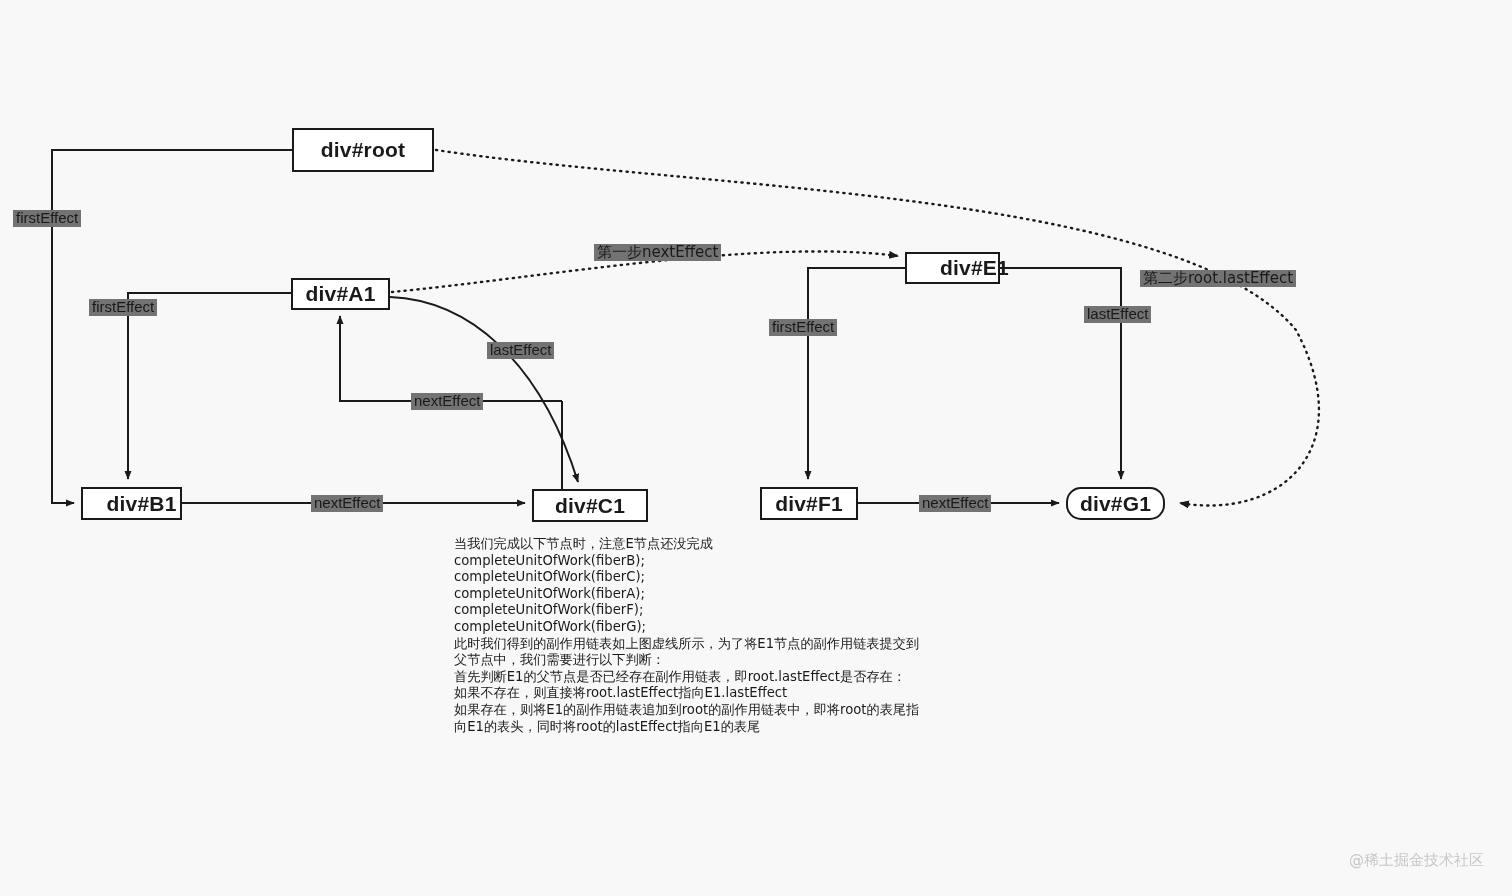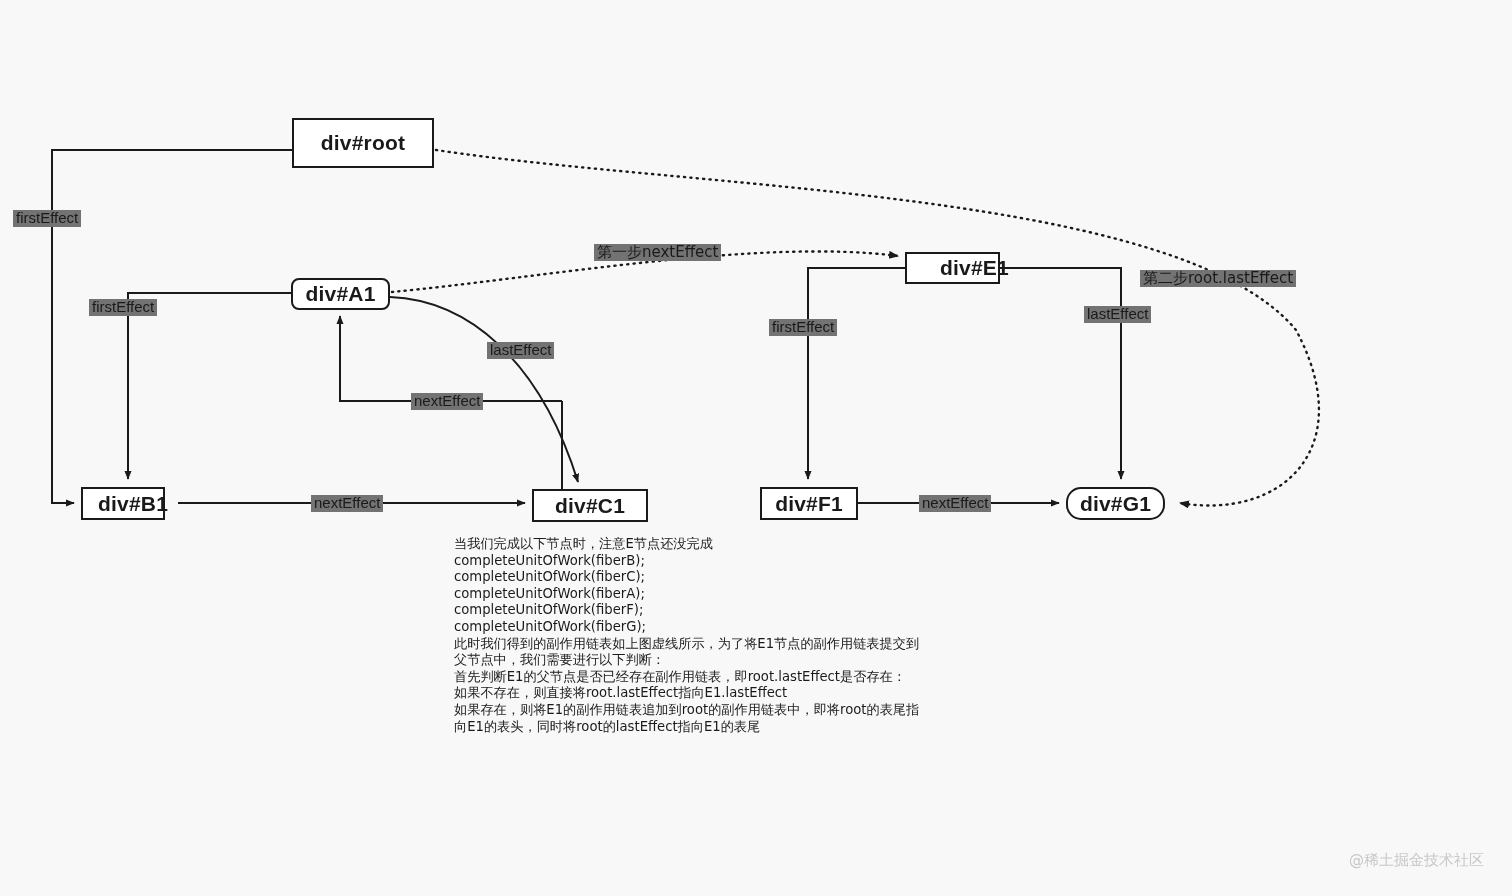--- a/index.html
+++ b/index.html
@@ -106,29 +106,29 @@
   </g>
 
   <g stroke="#1a1a1a" stroke-width="2.4" fill="none" stroke-dasharray="1.2 5.2" stroke-linecap="round">
 
     <path d="M392,292 C540,278 760,238 898,256" marker-end="url(#arrow-dot)"></path>
 
     <path d="M436,150 C700,190 1180,190 1296,330 C1360,450 1280,520 1180,503" marker-end="url(#arrow-dot)"></path>
   </g>
 </svg>
 
-<div class="node-box" style="left:292px; top:118px; width:142px; height:50px;">
+<div class="node-box" style="left:292px; top:128px; width:142px; height:44px;">
   <span>div#root</span>
 </div>
 
-<div class="node-box" style="left:291px; top:278px; width:99px; height:32px;border-radius:8px;">
+<div class="node-box" style="left:291px; top:278px; width:99px; height:32px;">
   <span>div#A1</span>
 </div>
 
-<div class="node-box" style="left:81px; top:487px; width:84px; height:33px;padding-left:20px;">
+<div class="node-box" style="left:81px; top:487px; width:101px; height:33px;padding-left:20px;">
   <span>div#B1</span>
 </div>
 
 <div class="node-box" style="left:532px; top:489px; width:116px; height:33px;align-items:center;">
   <span>div#C1</span>
 </div>
 
 <div class="node-box" style="left:905px; top:252px; width:95px; height:32px;padding-left:44px;">
   <span>div#E1</span>
 </div>

